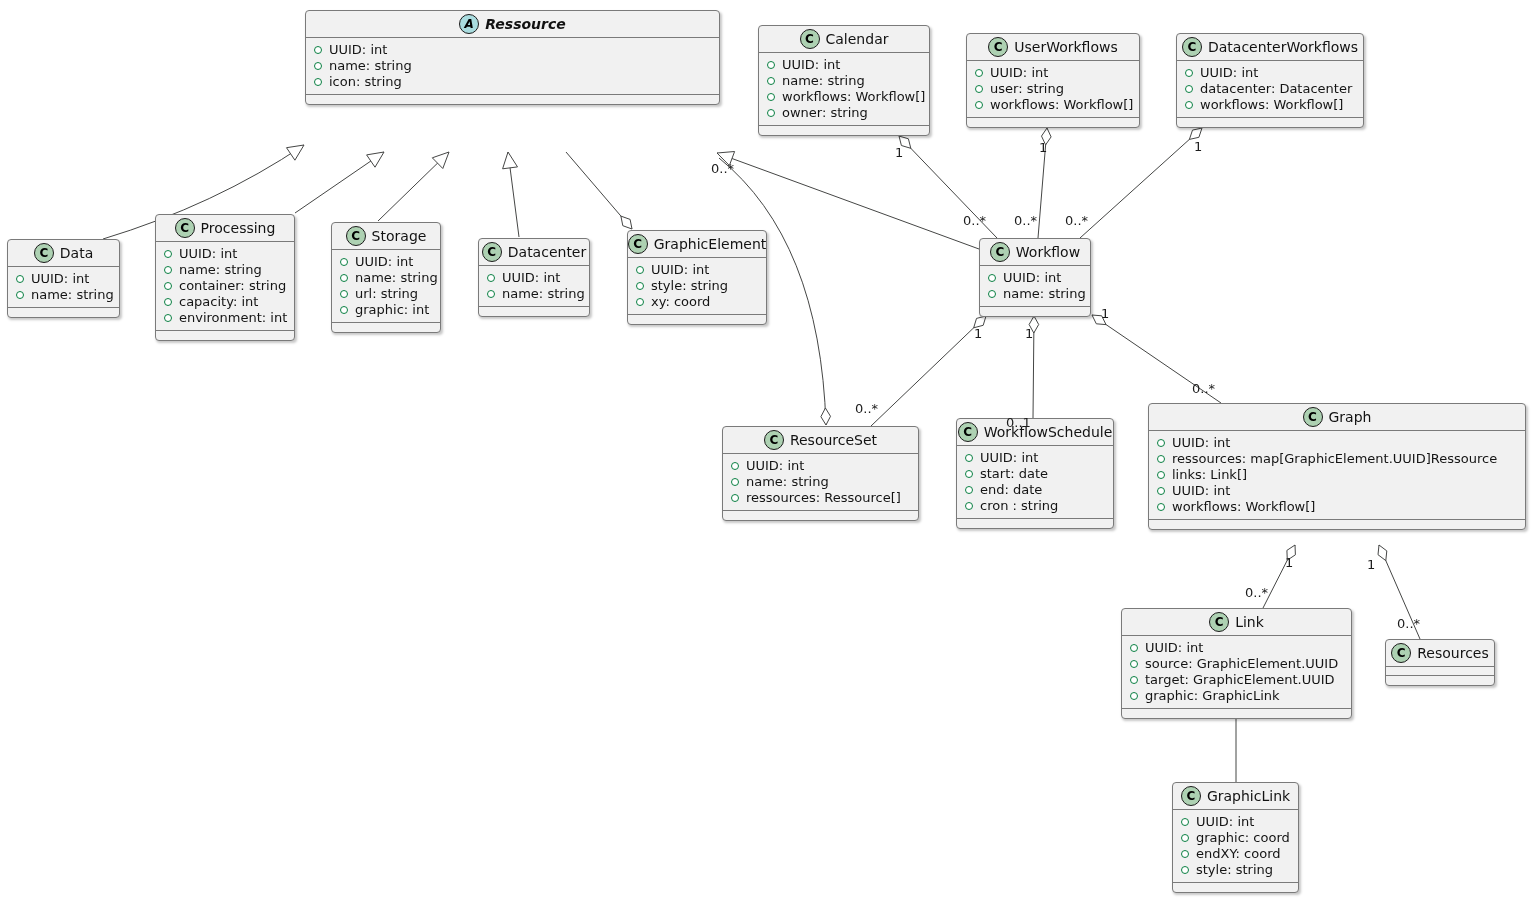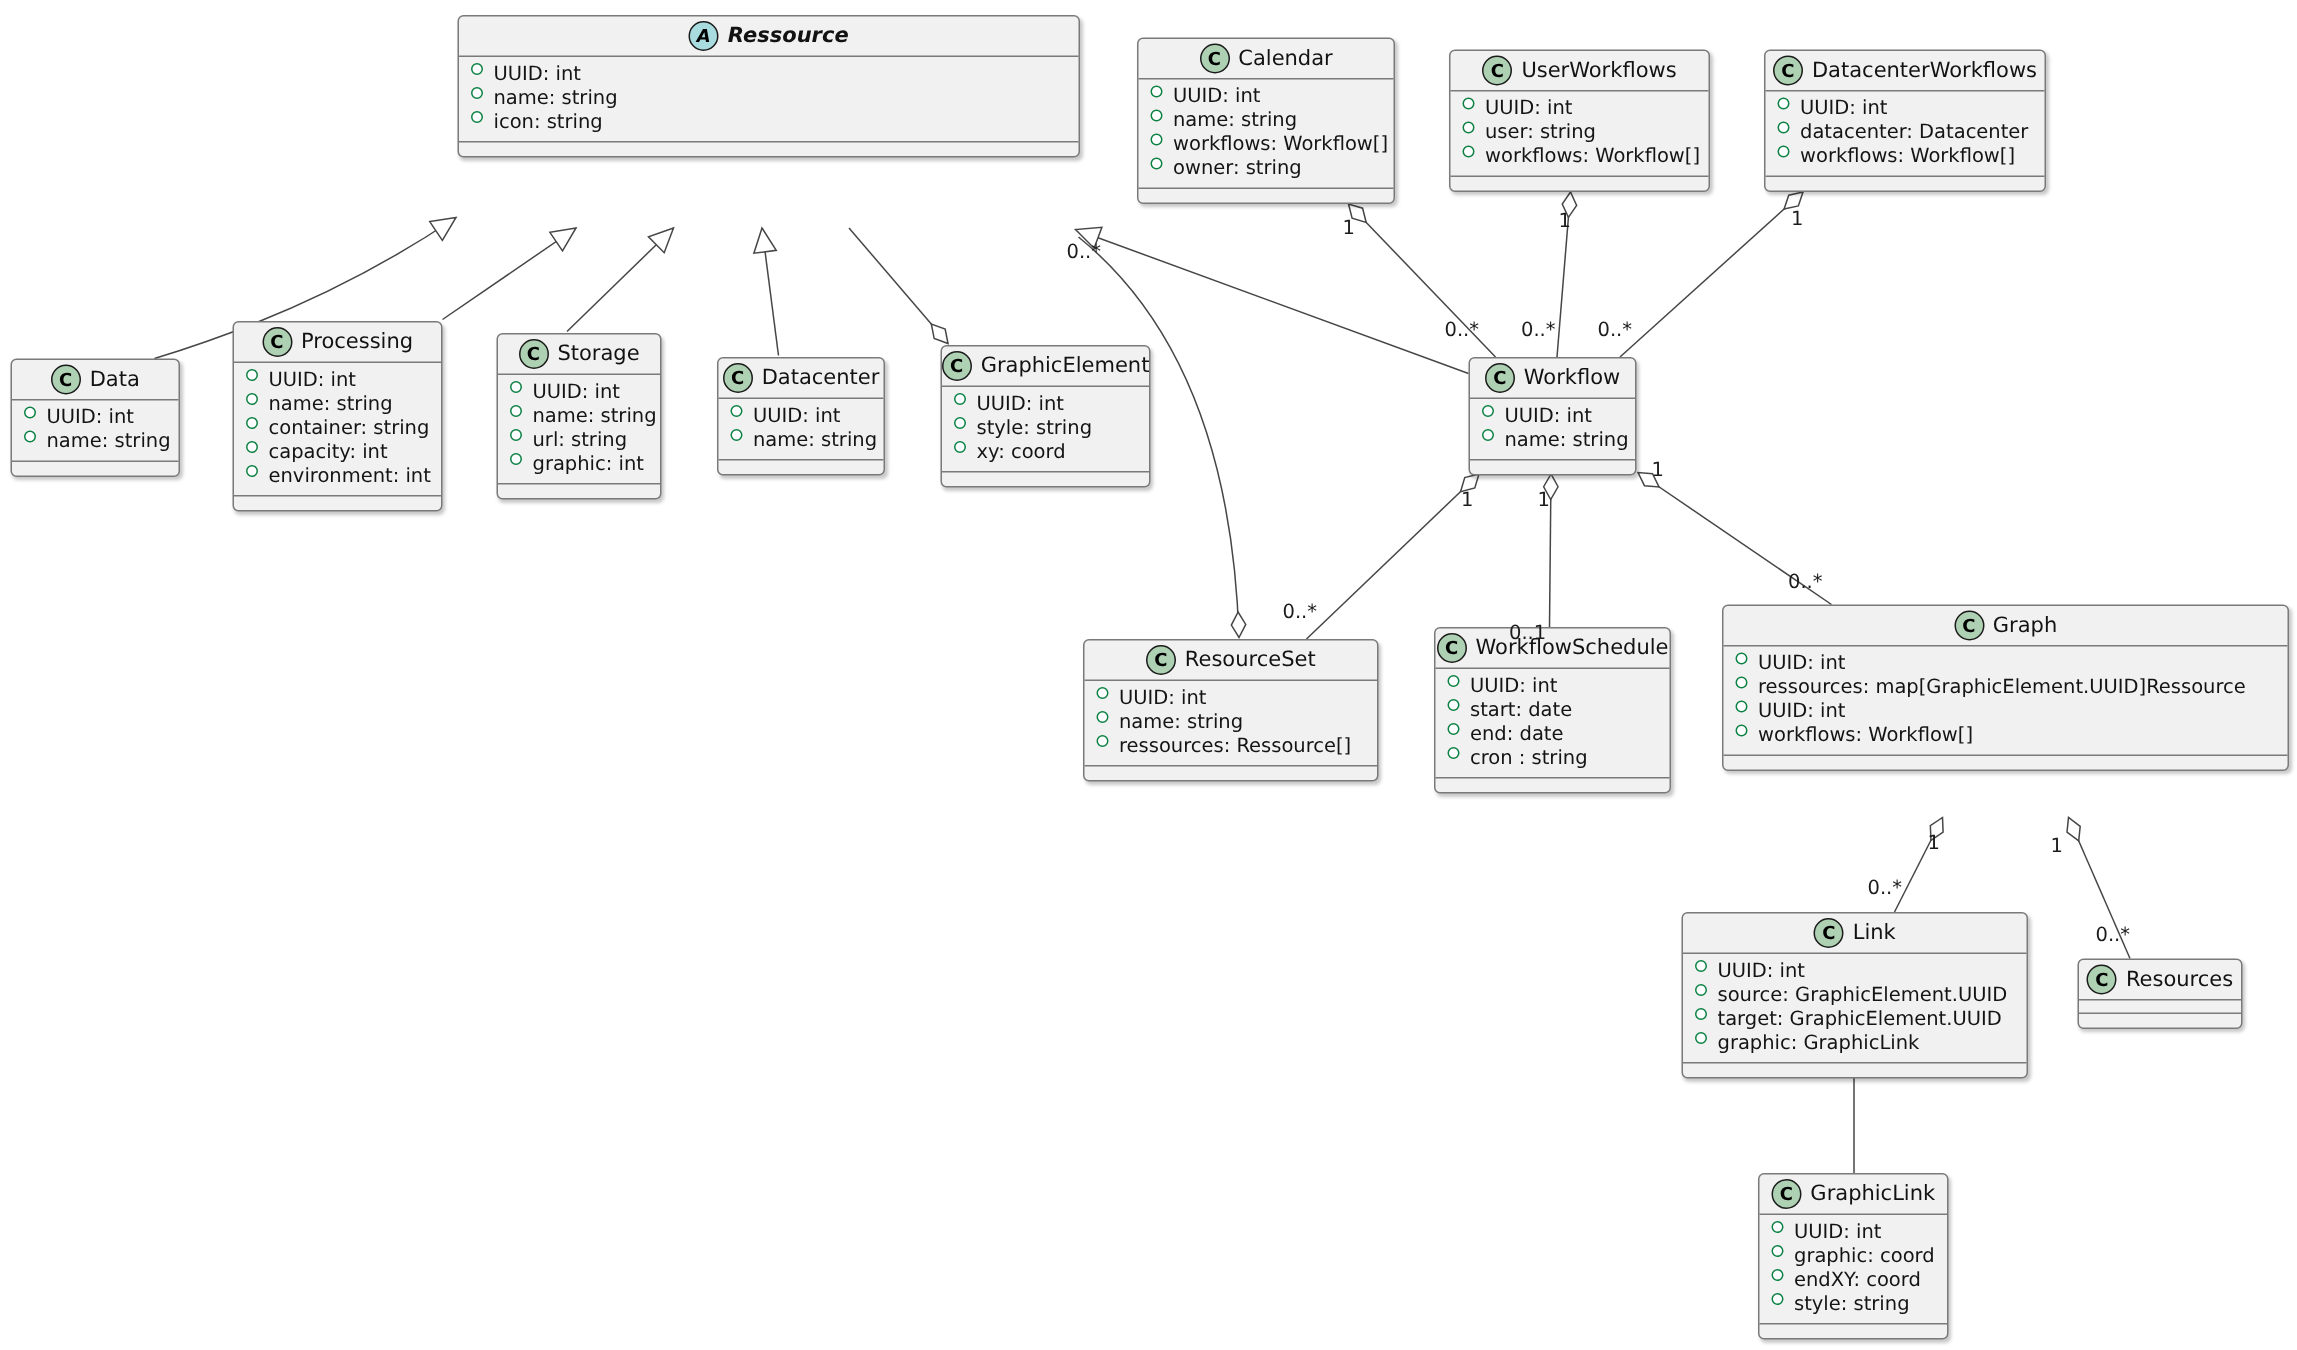--- a/index.html
+++ b/index.html
@@ -29,21 +29,21 @@
     border:1px solid #1b1b1b;flex:0 0 18px;
     display:flex;align-items:center;justify-content:center;
     font-size:12px;font-weight:bold;color:#000;
   }
   .circ.c-class{background:#add1b2;}
   .circ.c-abstract{background:#a9dcdf;font-style:italic;}
   .uml-attrs{
     padding:4px 8px;border-bottom:1px solid #7a7a7a;
   }
   .uml-attr{
-    display:flex;gap:7px;
+    display:flex;align-items:center;gap:7px;
     font-size:13px;line-height:16px;color:#141414;white-space:nowrap;
   }
   .uml-attr .dot{
     width:6px;height:6px;border-radius:50%;flex:0 0 6px;
     border:1.4px solid #0b8043;background:#ffffff;
   }
   .uml-attrs.empty{height:8px;padding:0;}
   .uml-methods{height:9px;}
   .mult{
     position:absolute;font-size:13px;color:#1c1c1c;line-height:13px;
@@ -356,20 +356,24 @@
         <div class="uml-attr">
           <span class="dot"></span>
           <span>UUID: int</span>
         </div>
         <div class="uml-attr">
           <span class="dot"></span>
           <span>ressources: map[GraphicElement.UUID]Ressource</span>
         </div>
         <div class="uml-attr">
           <span class="dot"></span>
+          <span>links: Link[]</span>
+        </div>
+        <div class="uml-attr">
+          <span class="dot"></span>
           <span>UUID: int</span>
         </div>
         <div class="uml-attr">
           <span class="dot"></span>
           <span>workflows: Workflow[]</span>
         </div>
       </div>
       <div class="uml-methods"></div>
     </div>
     <div class="uml-class" style="left: 1121px; top: 608px; width: 231px;">

